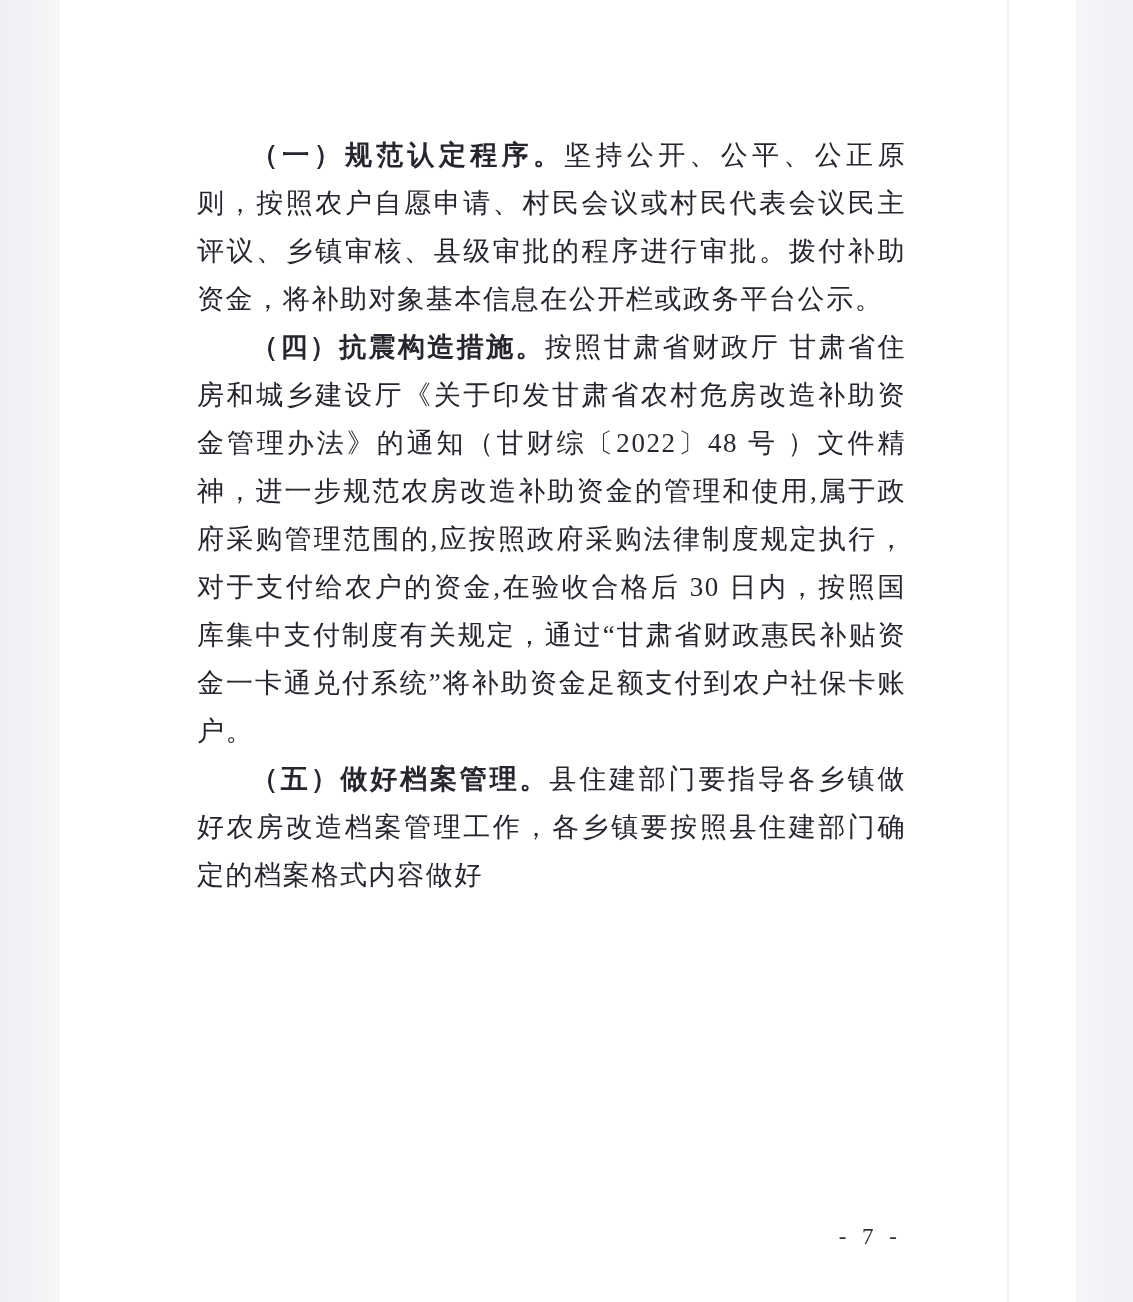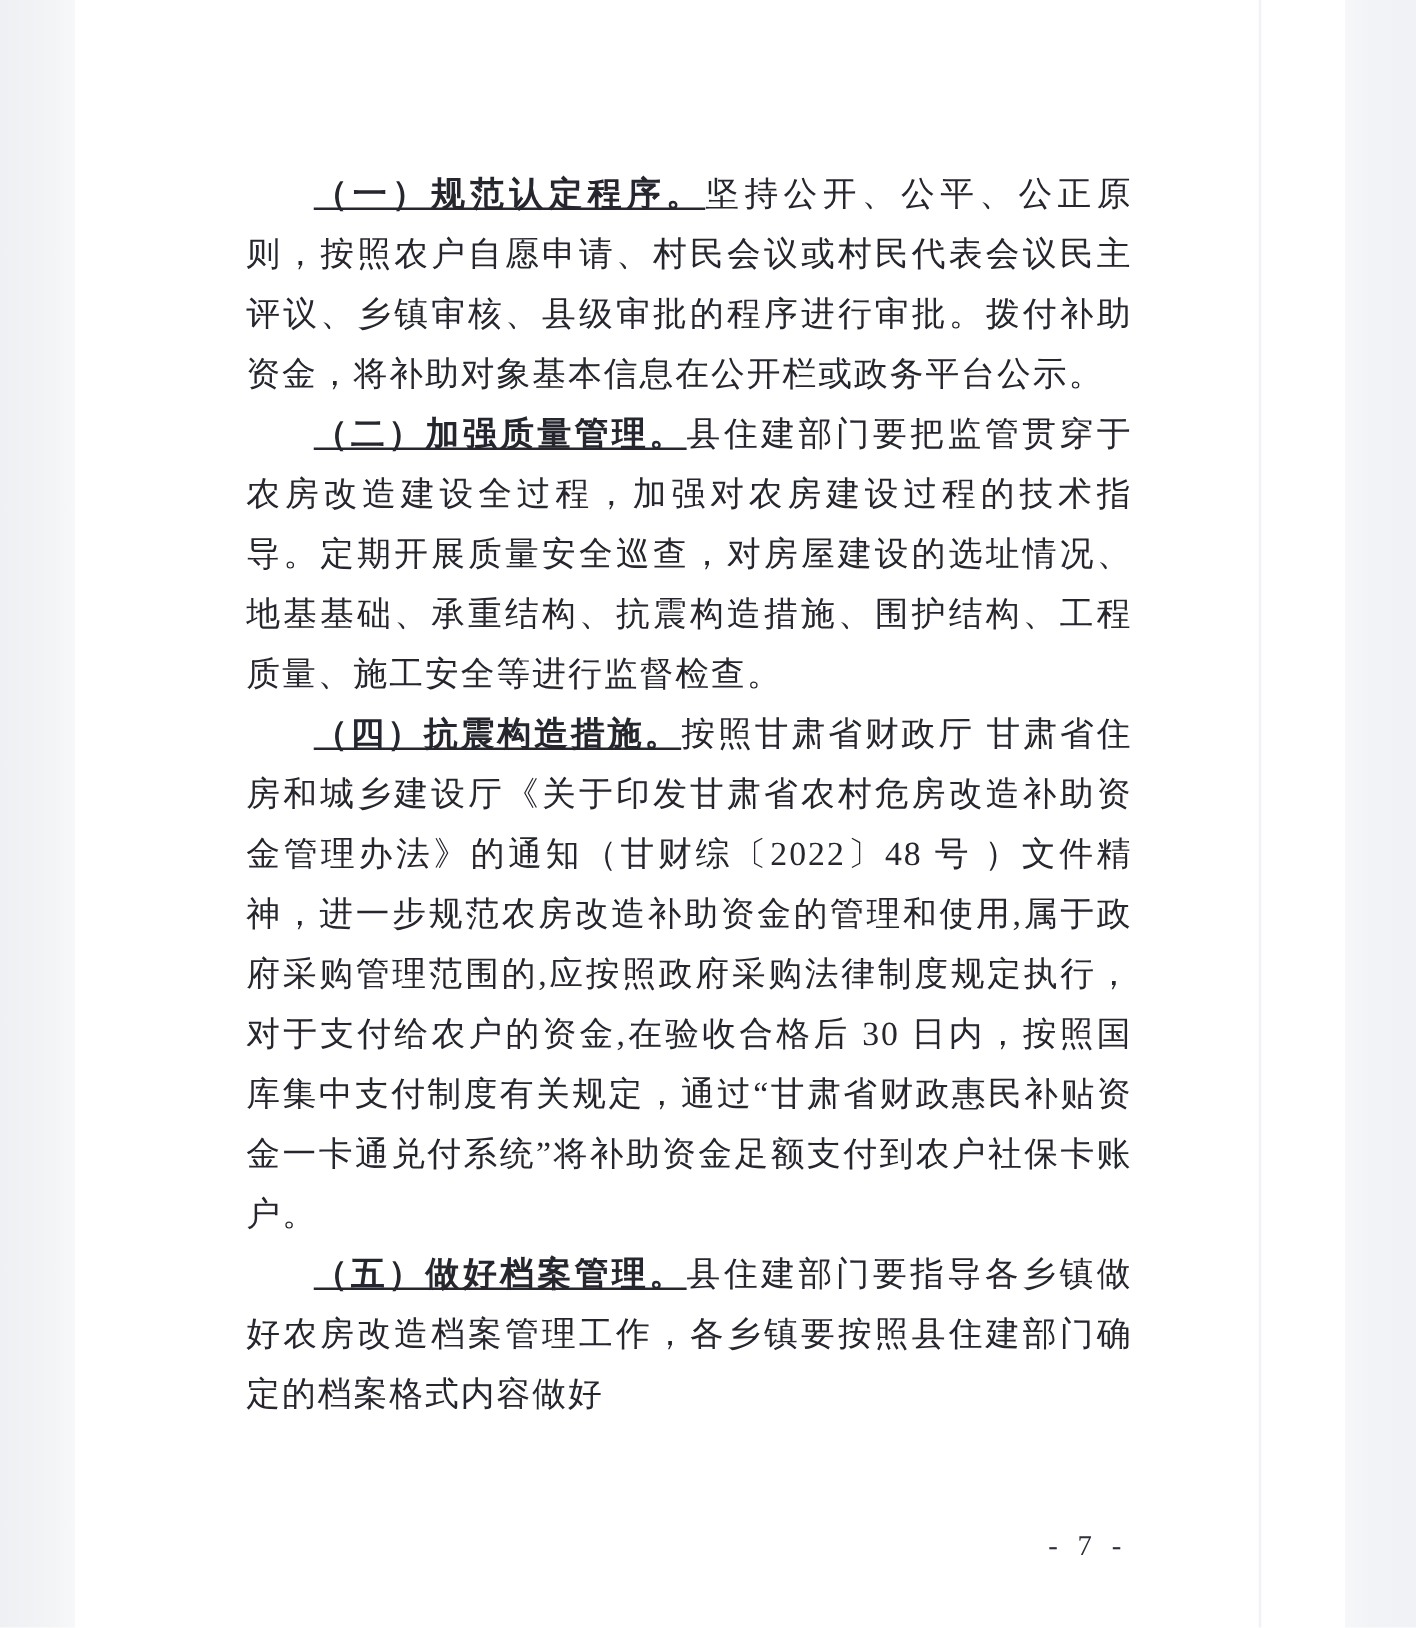--- a/index.html
+++ b/index.html
@@ -48,21 +48,20 @@
     letter-spacing: 1.6px;
     text-align: justify;
   }
   .content p {
     margin: 0;
     padding: 0;
     text-indent: 2em;
   }
   .content p strong {
     font-weight: bold;
-    text-decoration: underline;
   }
   .page-number {
     position: absolute;
     left: 197px;
     top: 1224px;
     width: 705px;
     text-align: right;
     font-size: 23px;
     letter-spacing: 5px;
     color: #2e3038;
@@ -70,18 +69,17 @@
 </style>
 </head>
 <body>
 
 <div class="gutter gutter-left"></div>
 <div class="gutter gutter-right"></div>
 <div class="scan-seam"></div>
 
 <div class="content">
   <p><strong>（一）规范认定程序。</strong><span>坚持公开、公平、公正原则，按照农户自愿申请、村民会议或村民代表会议民主评议、乡镇审核、县级审批的程序进行审批。拨付补助资金，将补助对象基本信息在公开栏或政务平台公示。</span></p>
-  <p><strong>（二）加强质量管理。</strong><span>县住建部门要把监管贯穿于农房改造建设全过程，加强对农房建设过程的技术指导。定期开展质量安全巡查，对房屋建设的选址情况、地基基础、承重结构、抗震构造措施、围护结构、工程质量、施工安全等进行监督检查。</span></p>
   <p><strong>（四）抗震构造措施。</strong><span>按照甘肃省财政厅 甘肃省住房和城乡建设厅《关于印发甘肃省农村危房改造补助资金管理办法》的通知（甘财综〔2022〕48 号 ）文件精神，进一步规范农房改造补助资金的管理和使用,属于政府采购管理范围的,应按照政府采购法律制度规定执行，对于支付给农户的资金,在验收合格后 30 日内，按照国库集中支付制度有关规定，通过“甘肃省财政惠民补贴资金一卡通兑付系统”将补助资金足额支付到农户社保卡账户。</span></p>
   <p><strong>（五）做好档案管理。</strong><span>县住建部门要指导各乡镇做好农房改造档案管理工作，各乡镇要按照县住建部门确定的档案格式内容做好</span></p>
 </div>
 
 <div class="page-number">- 7 -</div>
 
 </body></html>

